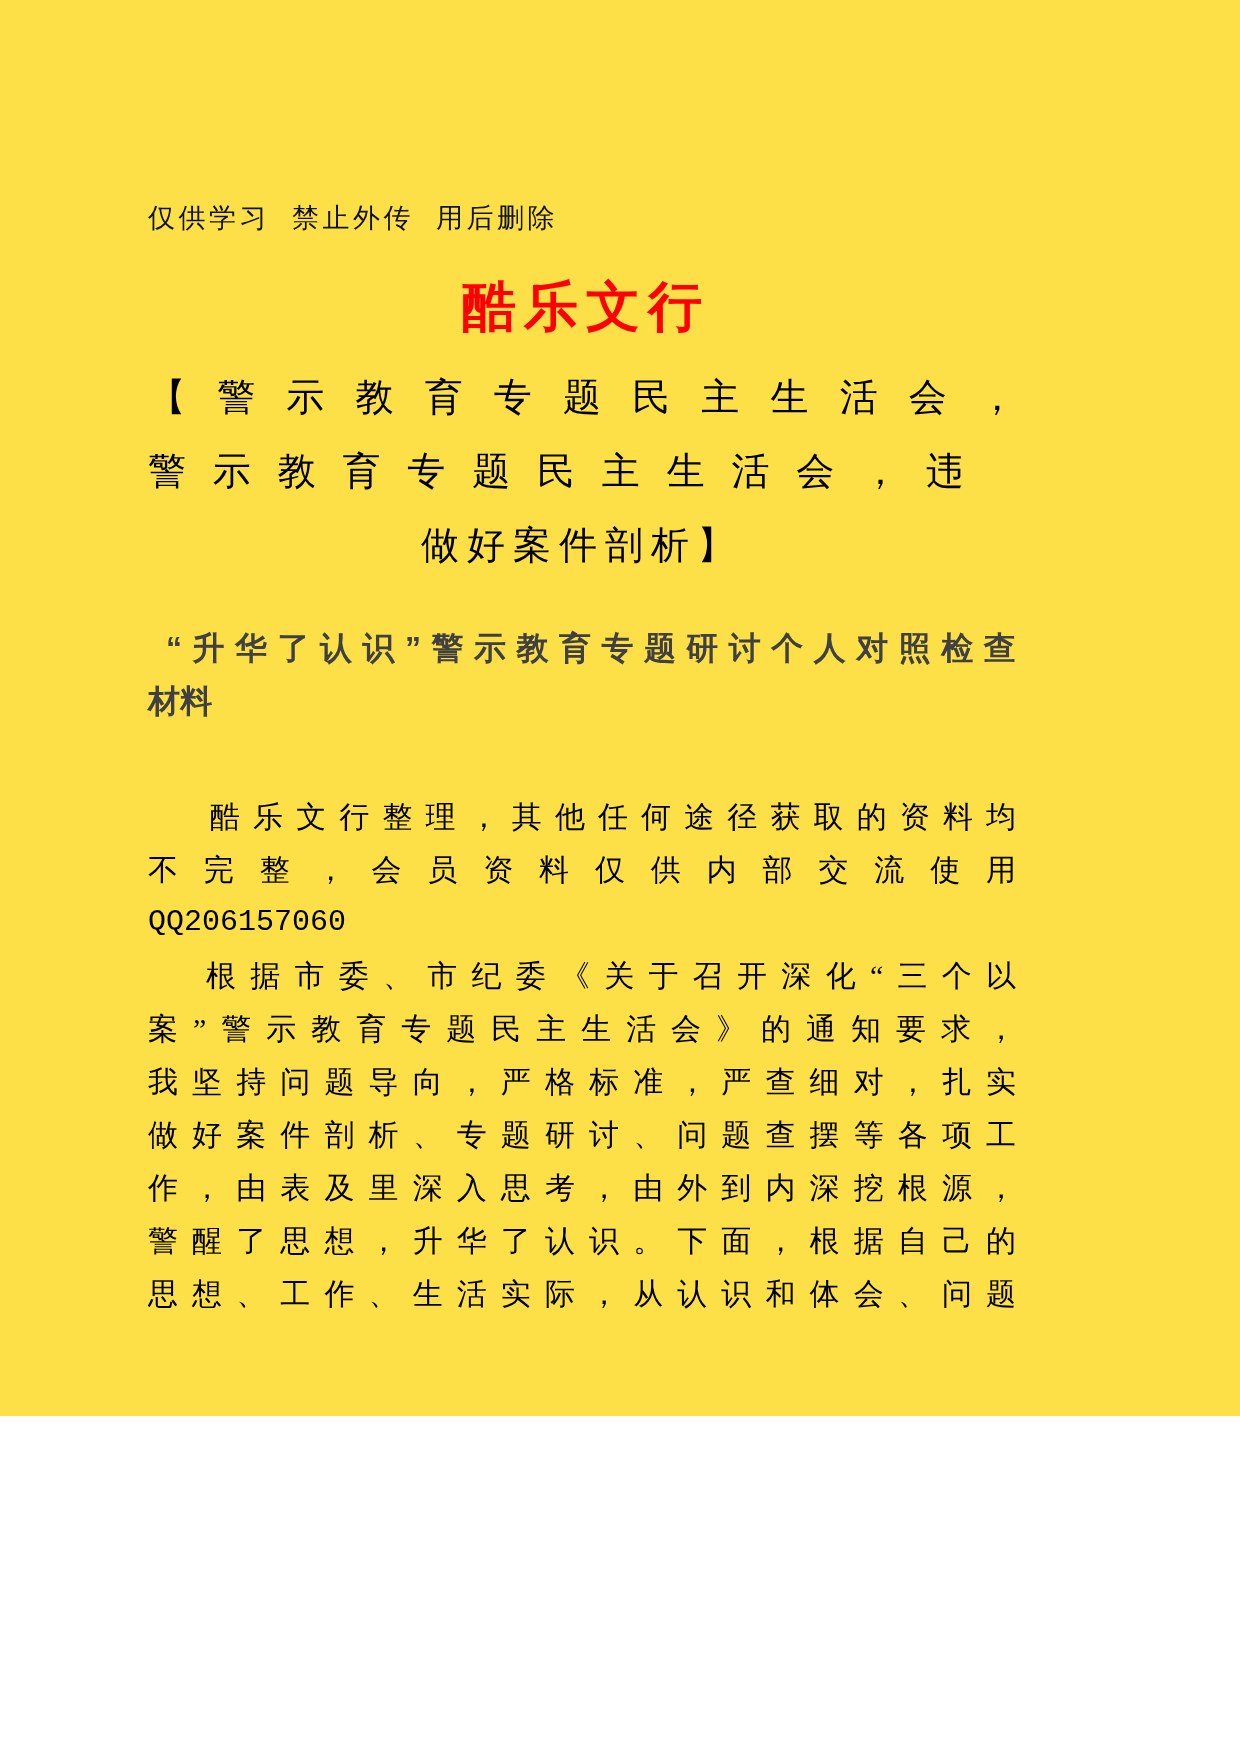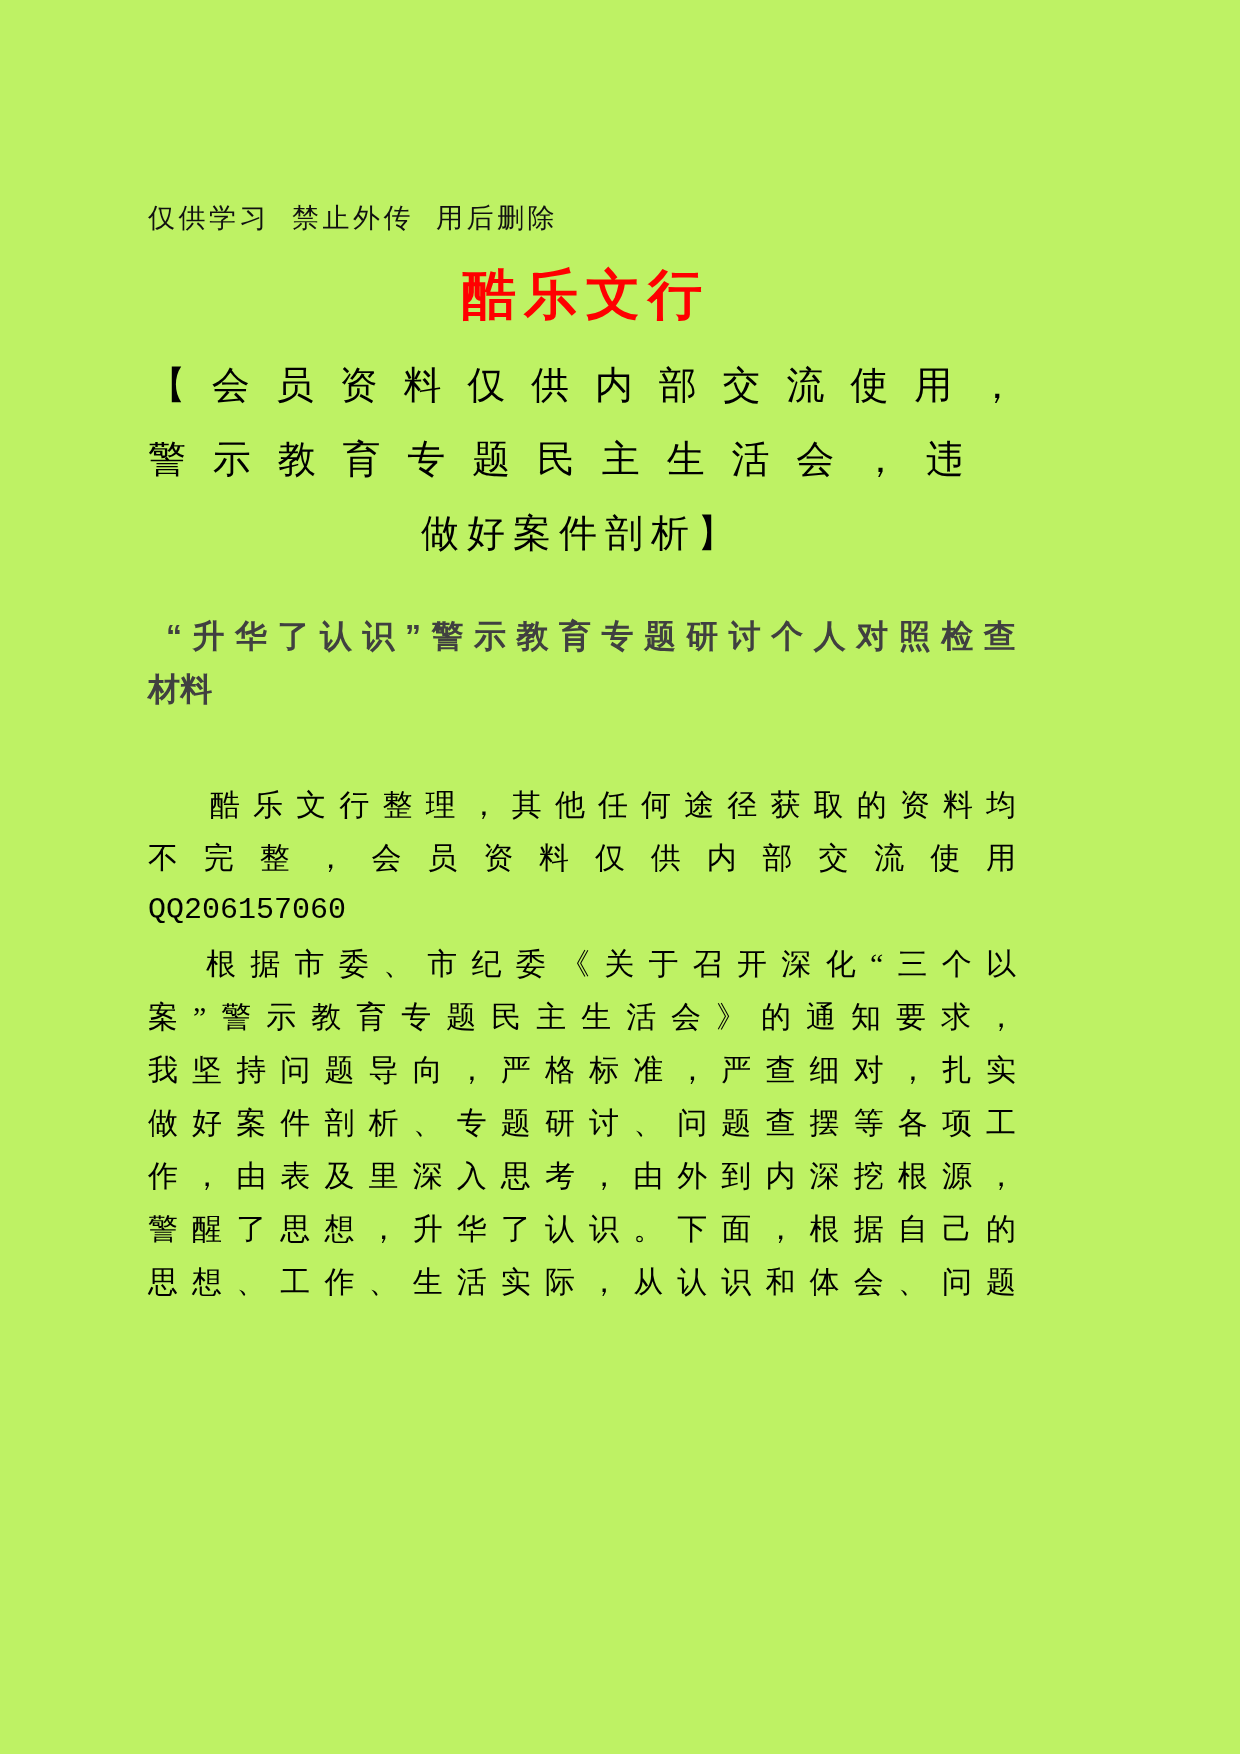--- a/index.html
+++ b/index.html
@@ -13,22 +13,22 @@
     position: relative;
     font-family: "Liberation Sans", "DejaVu Sans", sans-serif;
     color: #000000;
     overflow: hidden;
   }
   .page {
     position: absolute;
     left: 0;
     top: 0;
     width: 1240px;
-    height: 1754px;
-    background: #bef264;
+    height: 1416px;
+    background: #fde047;
   }
   .content {
     position: absolute;
     left: 148px;
     top: 0;
     width: 868px;
   }
 
   
   .notice-line {
@@ -36,21 +36,21 @@
     font-family: "Liberation Sans", "DejaVu Sans", sans-serif;
     font-size: 27px;
     letter-spacing: 3.5px;
     line-height: 40px;
     color: #111;
     white-space: pre;
   }
 
   
   .brand-title {
-    margin-top: 24px;
+    margin-top: 36px;
     text-align: center;
     font-family: "Liberation Sans", "DejaVu Sans", sans-serif;
     font-weight: 700;
     font-size: 54px;
     line-height: 64px;
     color: #ff0000;
     letter-spacing: 8px;
     padding-left: 8px;
   }
 
@@ -126,21 +126,21 @@
 <body>
 
 <div class="page">
   <div class="content">
 
     <div class="notice-line">仅供学习  禁止外传  用后删除</div>
 
     <div class="brand-title">酷乐文行</div>
 
     <div class="disclaimer">
-      <span class="dline dl1">【会员资料仅供内部交流使用，</span>
+      <span class="dline dl1">【警示教育专题民主生活会，</span>
       <span class="dline dl2">警示教育专题民主生活会，违</span>
       <span class="dline dl3">做好案件剖析】</span>
     </div>
 
     <div class="doc-heading">
       <span class="hl hl1">“升华了认识”警示教育专题研讨个人对照检查</span>
       <span class="hl hl2">材料</span>
     </div>
 
     <div class="body-block">

